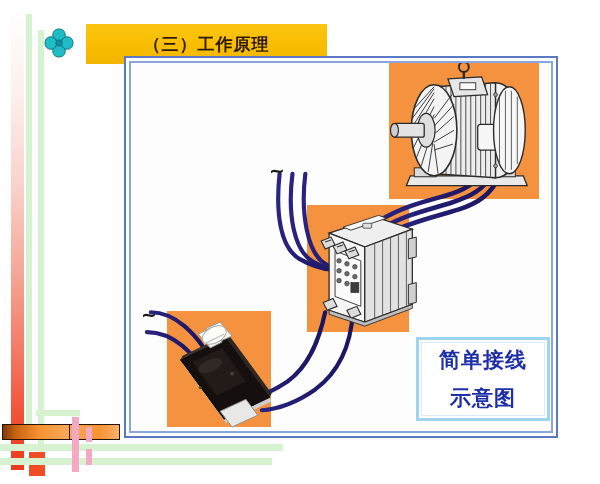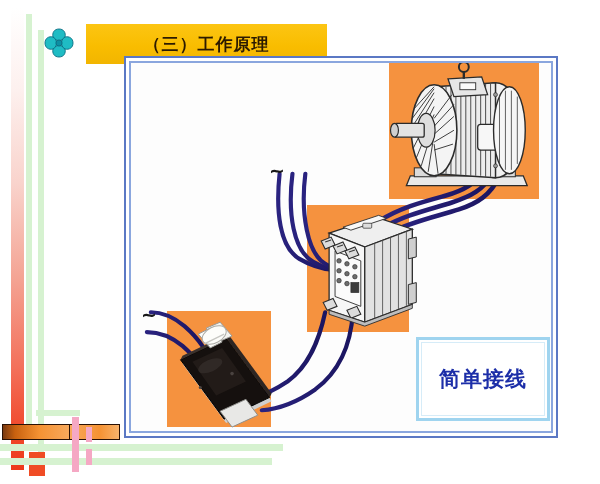--- a/index.html
+++ b/index.html
@@ -440,18 +440,19 @@
           <path d="M44,90 L70,78 L82,94 L56,106 Z" fill="#e8e8e6" stroke="#8e8e8a" stroke-width="1"></path>
         </g>
       </svg>
 
       <span class="tilde tilde-top">~</span>
       <span class="tilde tilde-switch">~</span>
 
       <div class="caption-box">
         <div class="caption-box-inner"></div>
         <div class="caption-line">简单接线</div>
+        <div class="caption-line">示意图</div>
       </div>
 
     </div>
   </div>
 
 </div>
 
 </body></html>

